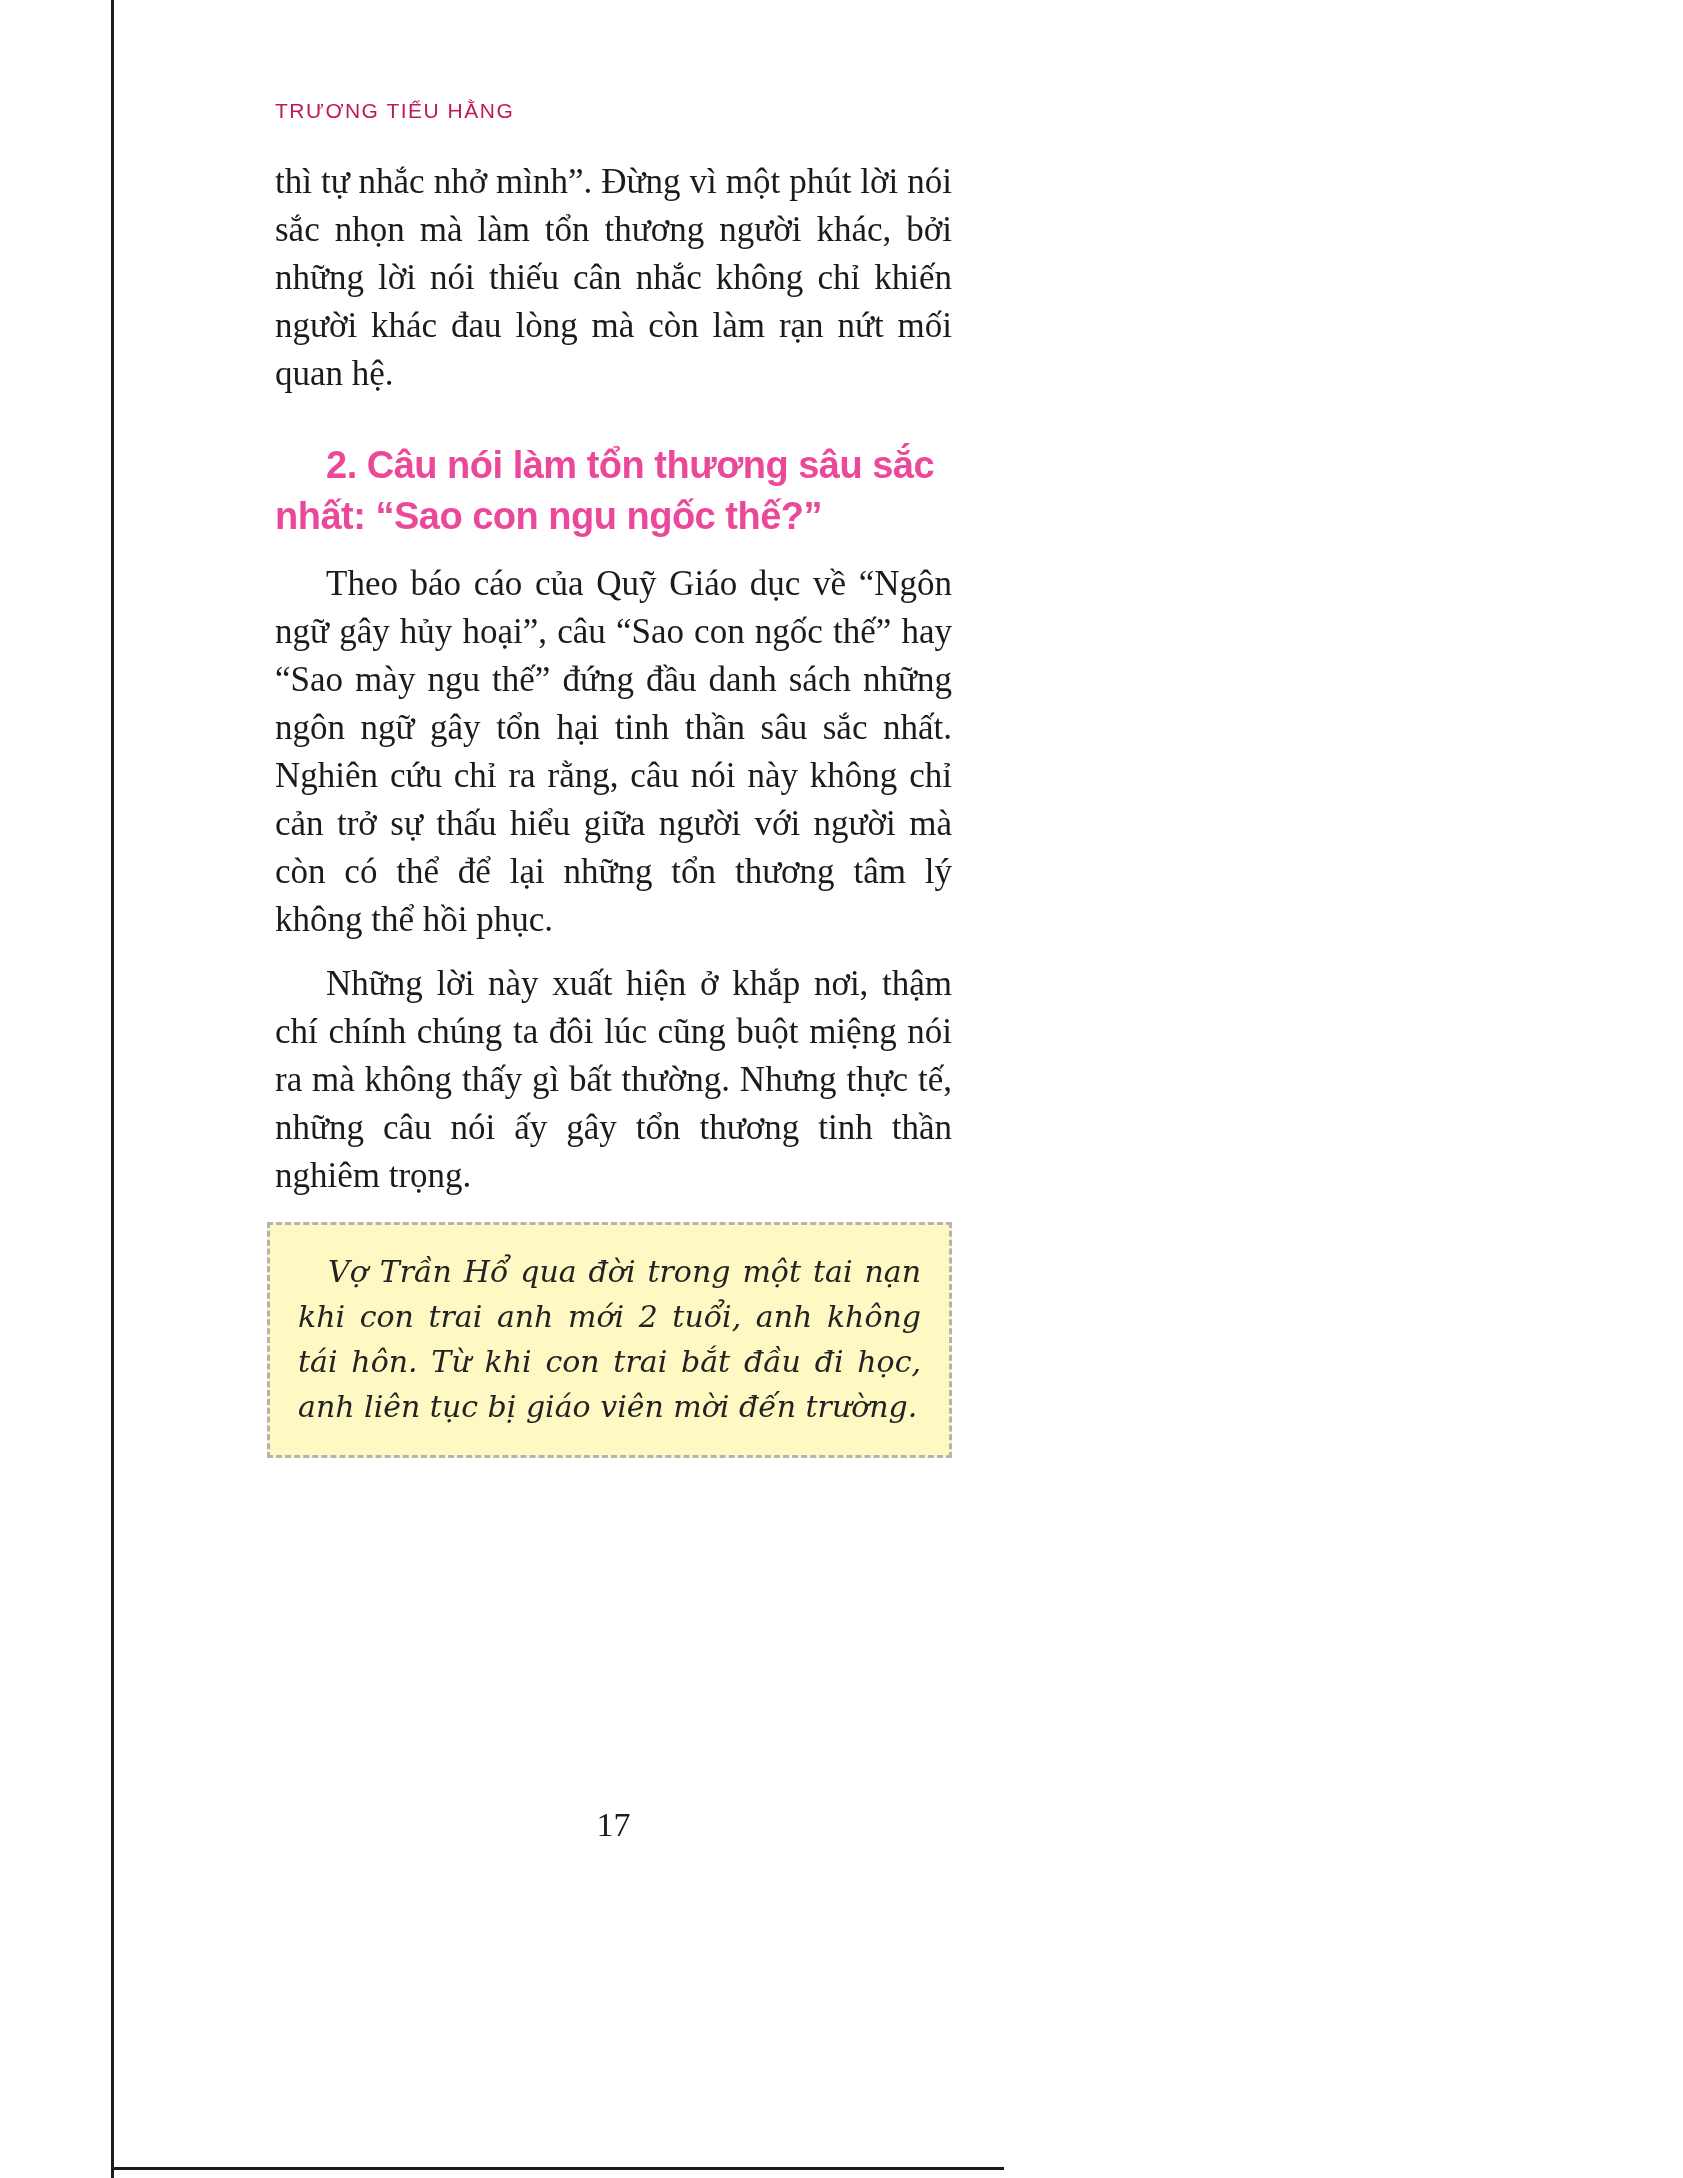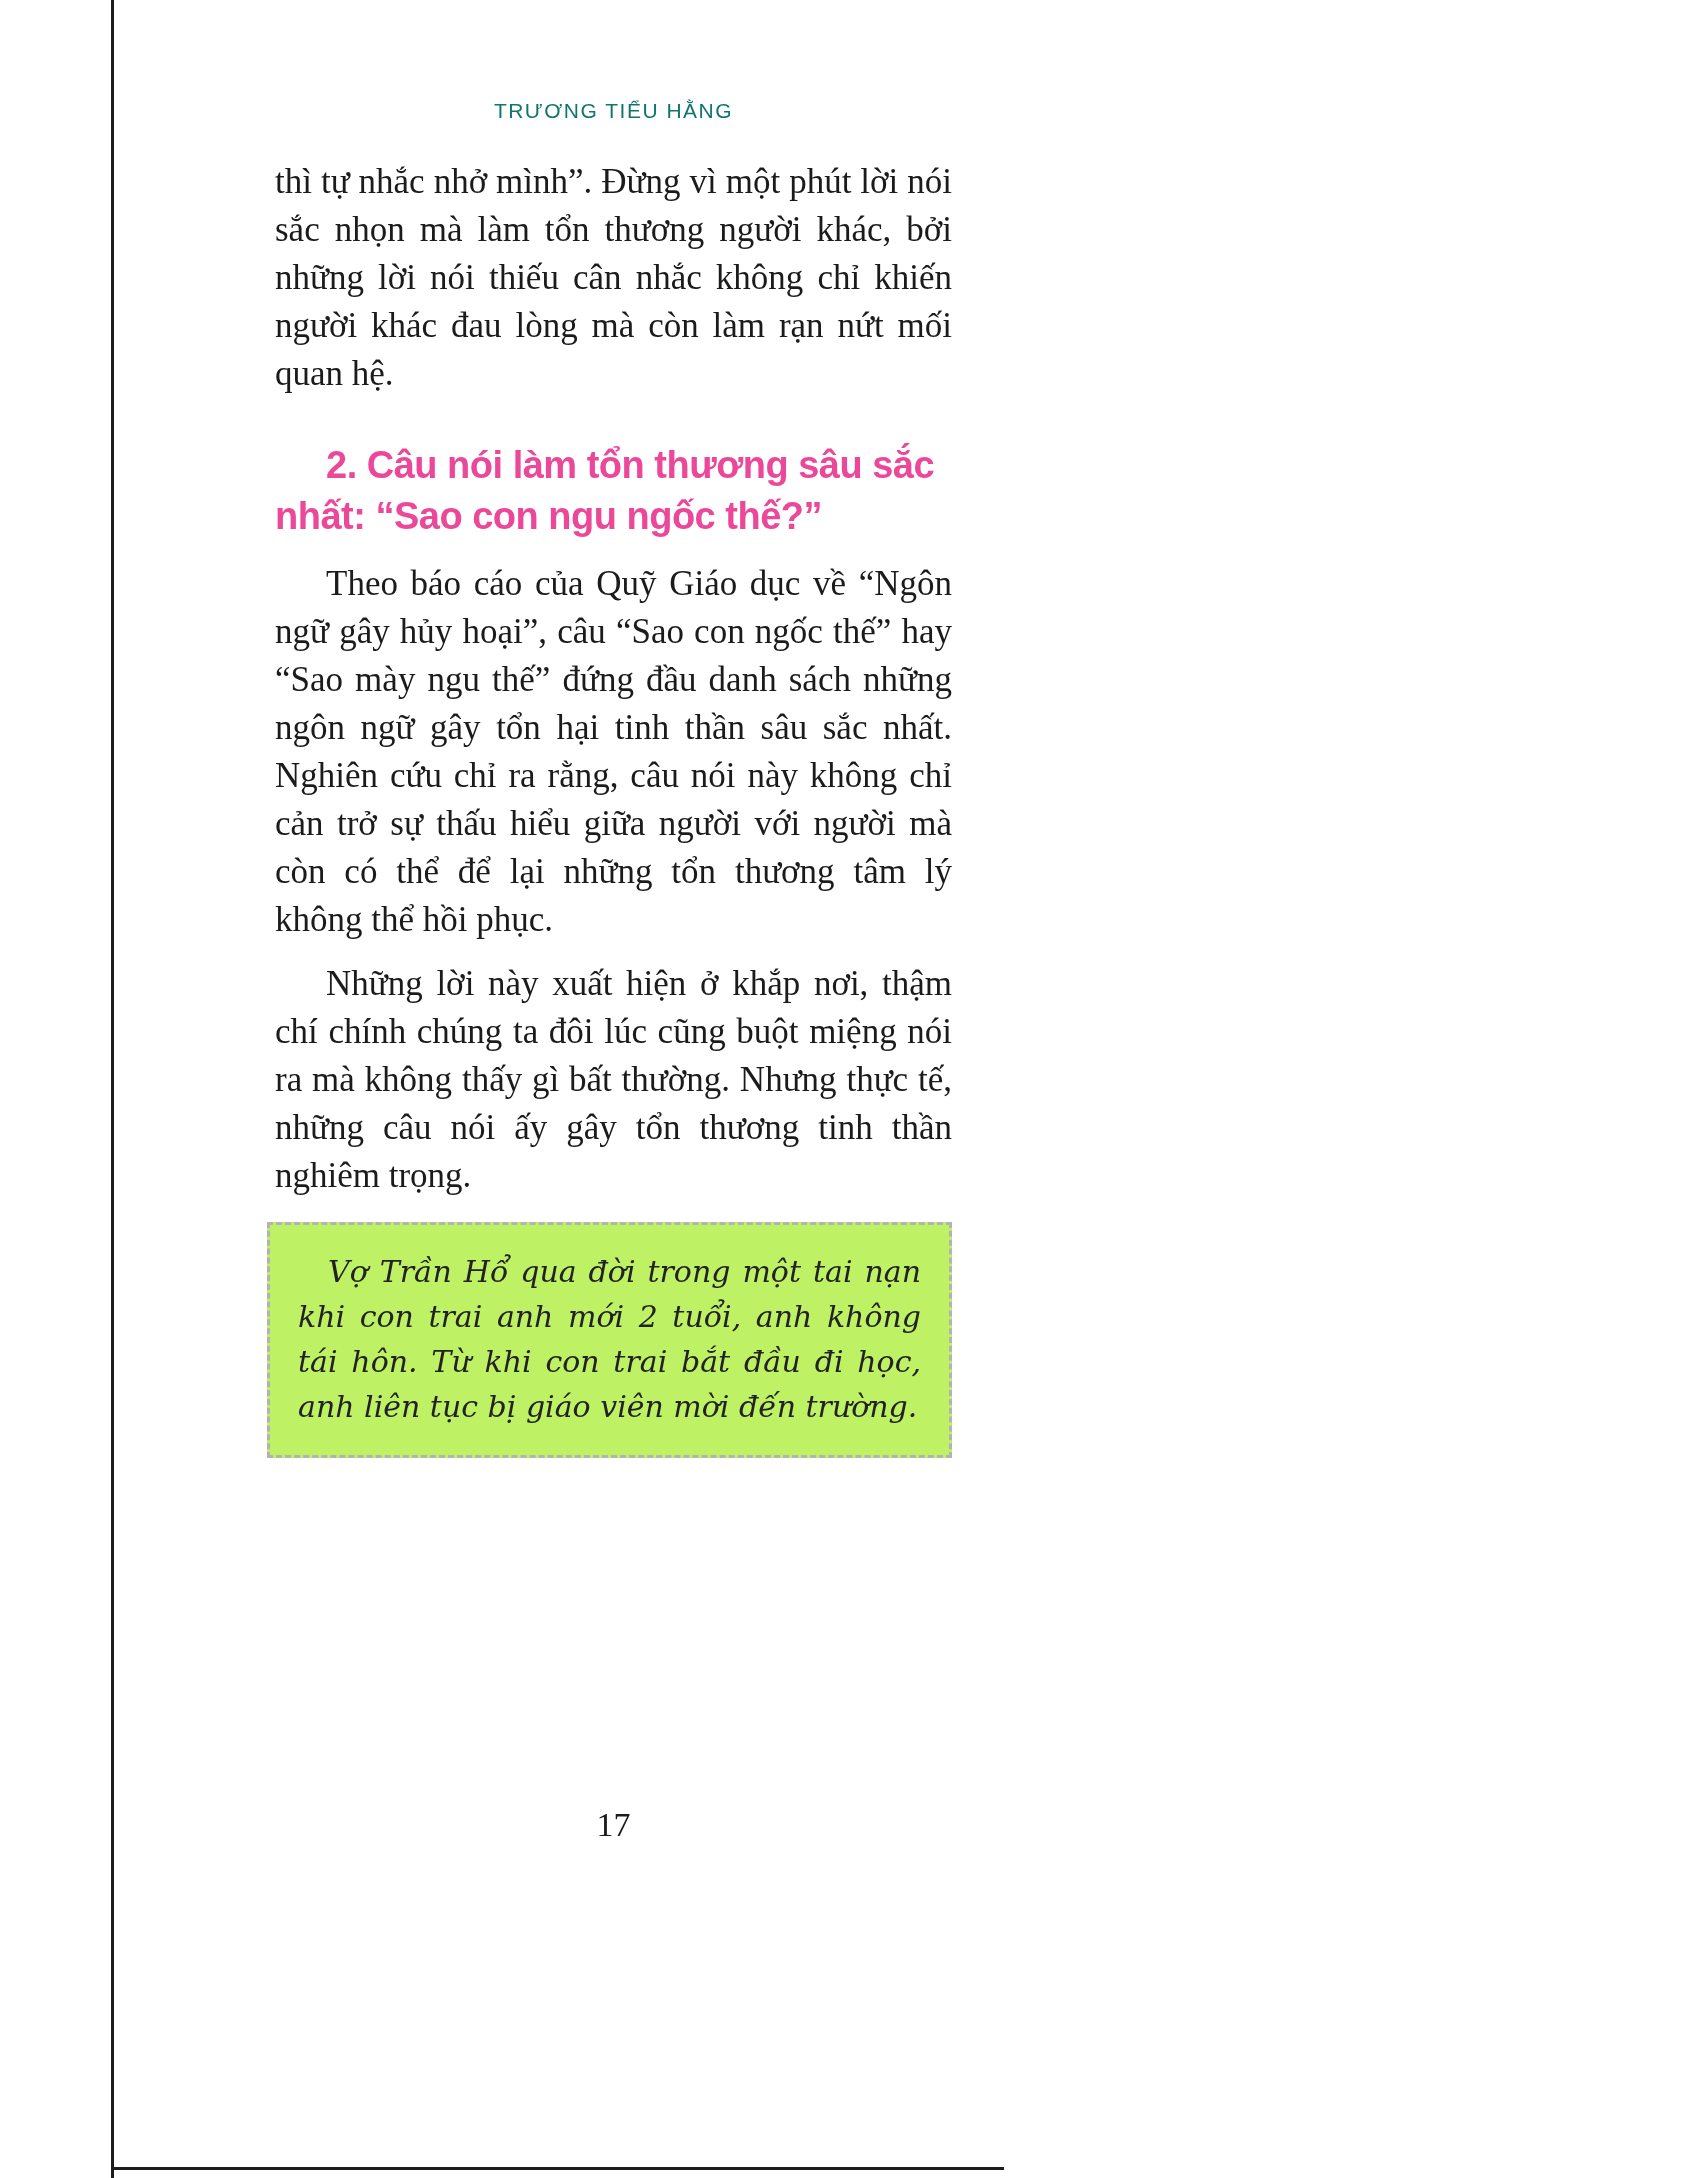--- a/index.html
+++ b/index.html
@@ -26,25 +26,25 @@
   .border-bottom {
     position: absolute;
     left: 111px; top: 2167px;
     width: 893px; height: 3px;
     background: #1c1c1c;
   }
   .running-header {
     position: absolute;
     left: 275px; top: 99px;
     width: 677px;
-    text-align: center;
+    text-align: left;
     font-family: "Liberation Sans", sans-serif;
     font-size: 21px;
     letter-spacing: 1.5px;
-    color: #0f766e;
+    color: #be185d;
   }
   .content {
     position: absolute;
     left: 275px; top: 158px;
     width: 677px;
     color: #1b1b1b;
   }
   .para {
     font-family: "Liberation Serif", serif;
     font-size: 35px;
@@ -63,21 +63,21 @@
     color: #ec4899;
     text-indent: 51px;
     text-align: left;
     margin-top: 42px;
     margin-bottom: 18px;
   }
   .quote-box {
     margin-top: 22px;
     margin-left: -8px;
     width: 685px;
-    background: #bef264;
+    background: #fef9c3;
     border: 3px dashed #b3b3b3;
     padding: 24px 28px 26px 28px;
   }
   .quote-text {
     font-family: "DejaVu Serif", serif;
     font-style: italic;
     font-size: 30px;
     line-height: 45px;
     color: #222222;
     text-align: justify;

